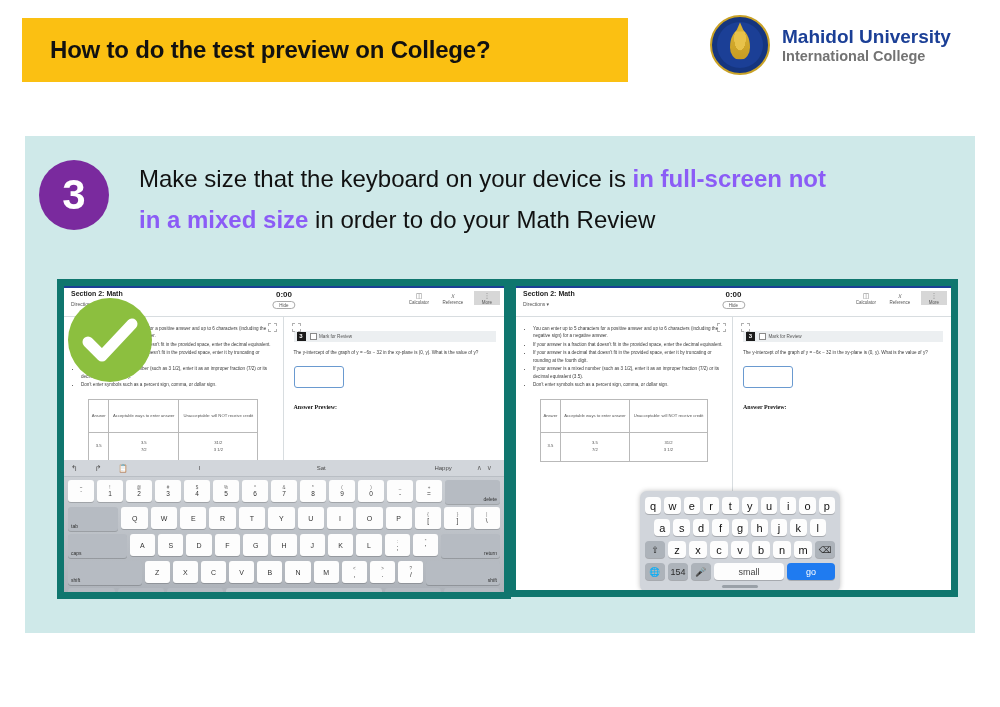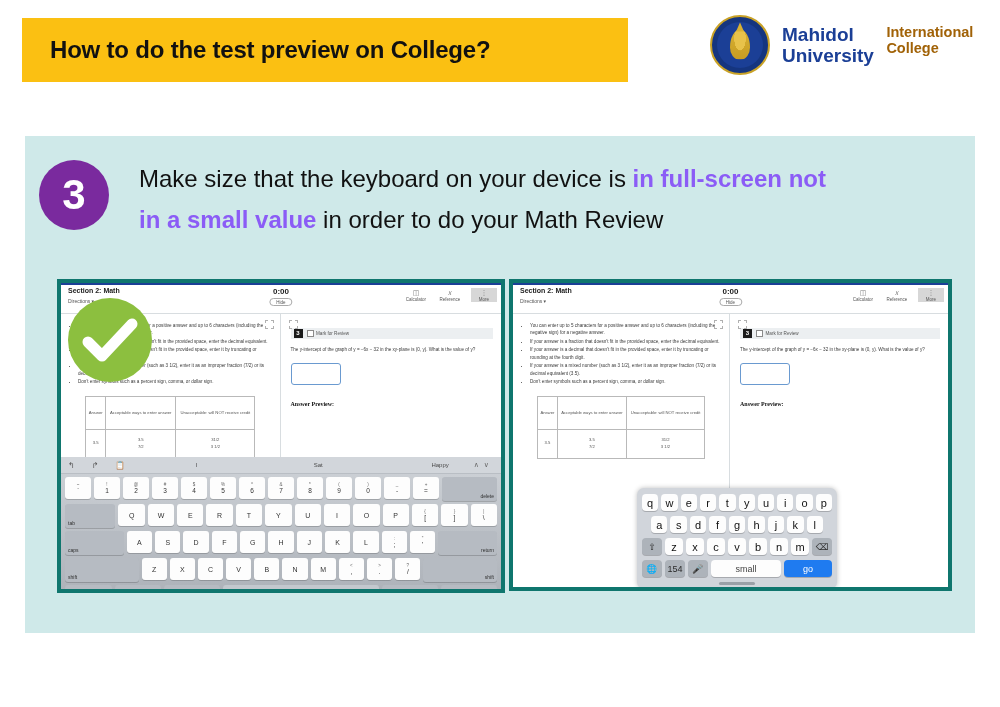--- a/index.html
+++ b/index.html
@@ -11,36 +11,36 @@
 
   .logo-wrap{position:absolute;left:710px;top:14px;width:265px;height:62px;display:flex;align-items:center;gap:12px;}
   .seal{width:56px;height:56px;border-radius:50%;background:#15357f;border:2.5px solid #c9a227;position:relative;flex:0 0 auto;}
   .seal .inner{position:absolute;left:5px;top:5px;right:5px;bottom:5px;border-radius:50%;background:#1b3f96;}
   .seal .emblem{position:absolute;left:50%;top:50%;transform:translate(-50%,-52%);width:20px;height:30px;
      background:radial-gradient(ellipse at 50% 30%,#e8c24a 0 40%,transparent 41%),
                 linear-gradient(#d9b133,#c79c22);
      border-radius:50% 50% 45% 45%/60% 60% 40% 40%;}
   .seal .emblem:after{content:"";position:absolute;left:50%;top:-7px;transform:translateX(-50%);
      width:0;height:0;border-left:4px solid transparent;border-right:4px solid transparent;border-bottom:9px solid #d9b133;}
-  .logo-text{display:flex;flex-direction:row;line-height:1.12;}
+  .logo-text{display:flex;flex-direction:column;line-height:1.12;}
   .logo-text .l1{font-size:19px;font-weight:bold;color:#1b3f96;}
-  .logo-text .l2{font-size:14.5px;font-weight:bold;color:#a16207;}
+  .logo-text .l2{font-size:14.5px;font-weight:bold;color:#737373;}
 
   
   .panel{position:absolute;left:25px;top:136px;width:950px;height:497px;background:#cfe9e9;}
 
   .badge{position:absolute;left:39px;top:160px;width:70px;height:70px;border-radius:50%;
      background:#7a2a9e;color:#fff;display:flex;align-items:center;justify-content:center;
      font-size:42px;font-weight:bold;line-height:1;}
 
   .lead{position:absolute;left:139px;top:158px;width:810px;font-size:24px;color:#111;line-height:1.72;font-weight:500;}
   .lead .red{color:#8b5cf6;font-weight:bold;}
 
   
-  .shot{position:absolute;background:#fff;border:4px solid #0f766e;overflow:hidden;}
+  .shot{position:absolute;background:#fff;border:7px solid #0f766e;overflow:hidden;}
   .bb-top{height:2px;background:#1b3f96;}
   .bb-head{height:28px;position:relative;border-bottom:1px solid #d8dde0;background:#fff;}
   .bb-sec{position:absolute;left:7px;top:2px;font-size:7px;font-weight:bold;color:#222;}
   .bb-dir{position:absolute;left:7px;top:13px;font-size:5px;color:#555;}
   .bb-timer{position:absolute;left:0;right:0;top:2px;text-align:center;font-size:8px;font-weight:bold;color:#222;}
   .bb-hide{position:absolute;left:50%;transform:translateX(-50%);top:13px;font-size:4.5px;color:#555;
      border:1px solid #aaa;border-radius:8px;padding:0.5px 6px;background:#fff;}
   .bb-tools{position:absolute;right:4px;top:3px;display:flex;gap:8px;}
   .bb-tool{width:26px;text-align:center;font-size:4.5px;color:#555;}
   .bb-tool .ic{display:block;font-size:7px;color:#777;line-height:9px;}
@@ -125,21 +125,21 @@
 </div>
 
 <div class="panel"></div>
 
 <div class="badge">
   <span>3</span>
 </div>
 
 <div class="lead">
   <span>Make size that the keyboard on your device is </span><span class="red">in full-screen not</span><br>
-  <span class="red">in a small value</span><span> in order to do your Math Review</span>
+  <span class="red">in a mixed size</span><span> in order to do your Math Review</span>
 </div>
 
 <div class="shot" style="left:57px;top:279px;width:440px;height:306px;">
   <div class="bb-top"></div>
   <div class="bb-head">
     <span class="bb-sec">Section 2: Math</span>
     <span class="bb-dir"><span>Directions</span> ▾</span>
     <span class="bb-timer">0:00</span>
     <span class="bb-hide">Hide</span>
     <span class="bb-tools">

